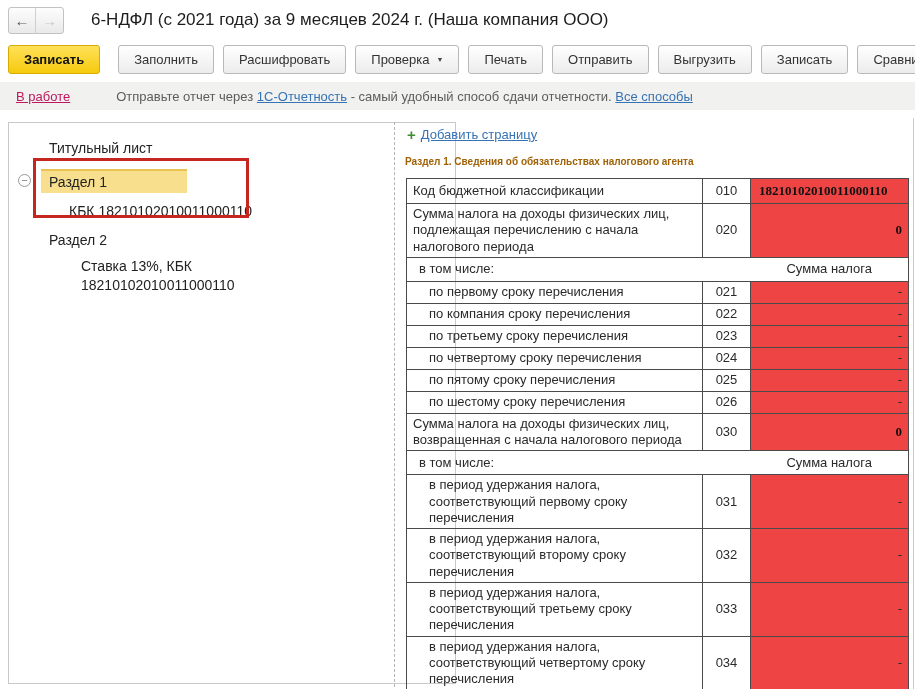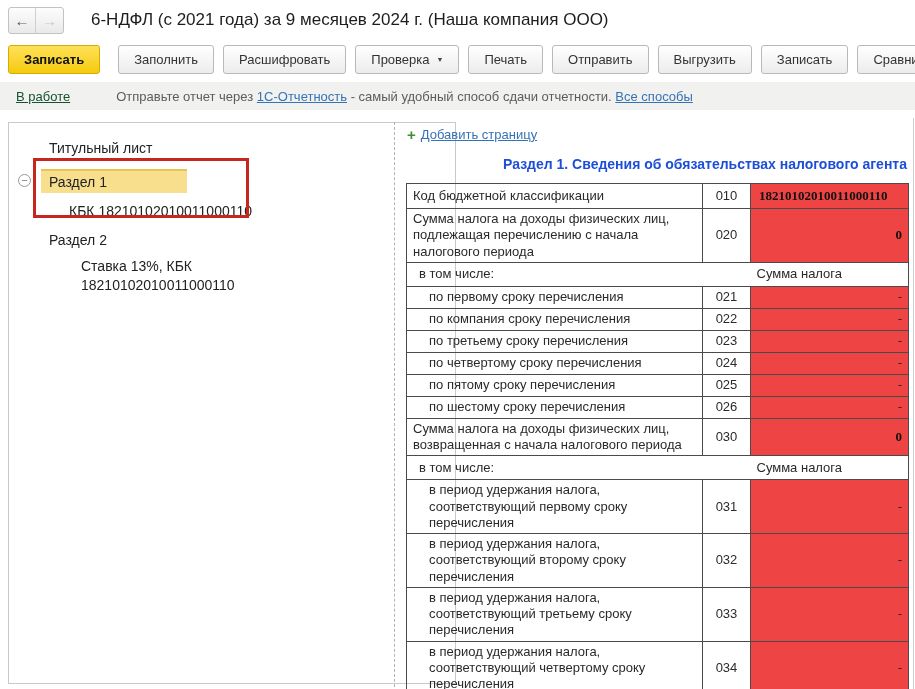--- a/index.html
+++ b/index.html
@@ -33,21 +33,21 @@
     background:linear-gradient(#fee159,#f6ca0e); border-color:#d8ab00;
     font-weight:bold; color:#111; margin-right:9px;
   }
   .caret { font-size:7px; margin-left:7px; color:#444; }
 
   
   .info-bar {
     height:28px; background:#f1f1f0; display:flex; align-items:center;
     font-size:13px; padding-left:16px; color:#5c5c5c;
   }
-  .status-link { color:#14532d; text-decoration:underline; margin-right:46px; cursor:pointer; }
+  .status-link { color:#be185d; text-decoration:underline; margin-right:46px; cursor:pointer; }
   .blue-link { color:#3673b5; text-decoration:underline; cursor:pointer; }
   .info-text { white-space:pre; }
 
   
   .content { position:absolute; top:118px; left:0; right:0; bottom:0; }
   .sidebar {
     position:absolute; left:8px; top:4px; width:448px; bottom:5px;
     border:1px solid #c9c9c9; background:#fff;
   }
   .splitter { position:absolute; left:394px; top:4px; bottom:2px; width:3px; border-left:1px dashed #b3b3b3; cursor:col-resize; }
@@ -76,39 +76,39 @@
   .annotation-rect {
     position:absolute; left:24px; top:35px; width:216px; height:60px;
     border:3px solid #c5271f; pointer-events:none; z-index:5;
   }
 
   
   .add-page { display:flex; align-items:center; font-size:13px; margin-left:2px; cursor:pointer; }
   .plus { color:#3e8e2f; font-weight:bold; font-size:15px; margin-right:5px; }
   .add-page-label { color:#3673b5; text-decoration:underline; }
   .section-title {
-    width:502px; text-align:right; font-weight:bold; font-size:14px;
-    margin:13px 0 11px 0; color:#1d4ed8;
+    width:502px; text-align:left; font-weight:bold; font-size:10px;
+    margin:13px 0 11px 0; color:#a16207;
   }
   table.form { border-collapse:collapse; width:502px; table-layout:fixed; font-size:13px; margin-left:1px; }
   table.form col.c-label { width:296px; }
   table.form col.c-code  { width:48px; }
   table.form col.c-value { width:158px; }
   table.form td { border:1px solid #4a4a4a; padding:2px 6px; line-height:1.25; vertical-align:middle; color:#2a2a2a; }
   td.lblcell { padding-left:8px; }
   td.lblcell.indent { padding-left:22px; }
   td.codecell { text-align:center; }
   td.valcell { background:#ef4444; text-align:right; padding-right:9px; cursor:text;font-family:Liberation Serif, serif; }
   td.valcell.left { text-align:left; padding-left:8px; }
   td.valcell.bold { font-weight:bold; color:#111; }
   tr.h1 td { height:25px; }
   tr.h2 td { height:22px; }
   tr.sub td { height:24px; border-right:hidden; border-left:hidden; }
   tr.sub td:first-child { border-left:1px solid #4a4a4a; padding-left:12px; }
-  tr.sub td.subval { border-right:1px solid #4a4a4a; background:#fff;margin-top:24px; }
+  tr.sub td.subval { border-right:1px solid #4a4a4a; text-align:center; background:#fff;margin-top:24px; }
 </style>
 </head>
 <body>
 
 <div class="title-bar">
   <div class="nav-group">
     <div class="nav-btn back">←</div>
     <div class="nav-btn fwd">→</div>
   </div>
   <div class="window-title">6-НДФЛ (с 2021 года) за 9 месяцев 2024 г. (Наша компания ООО)</div>

